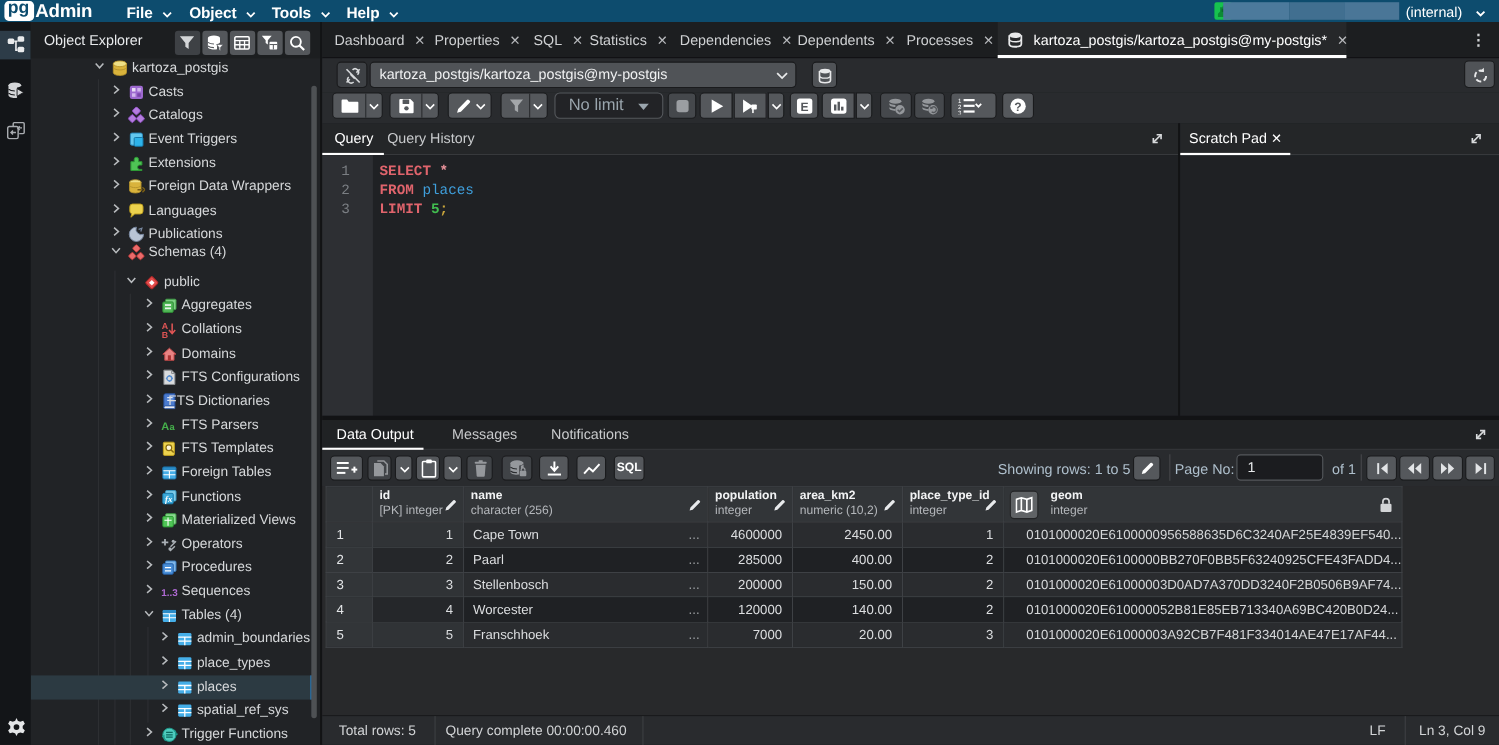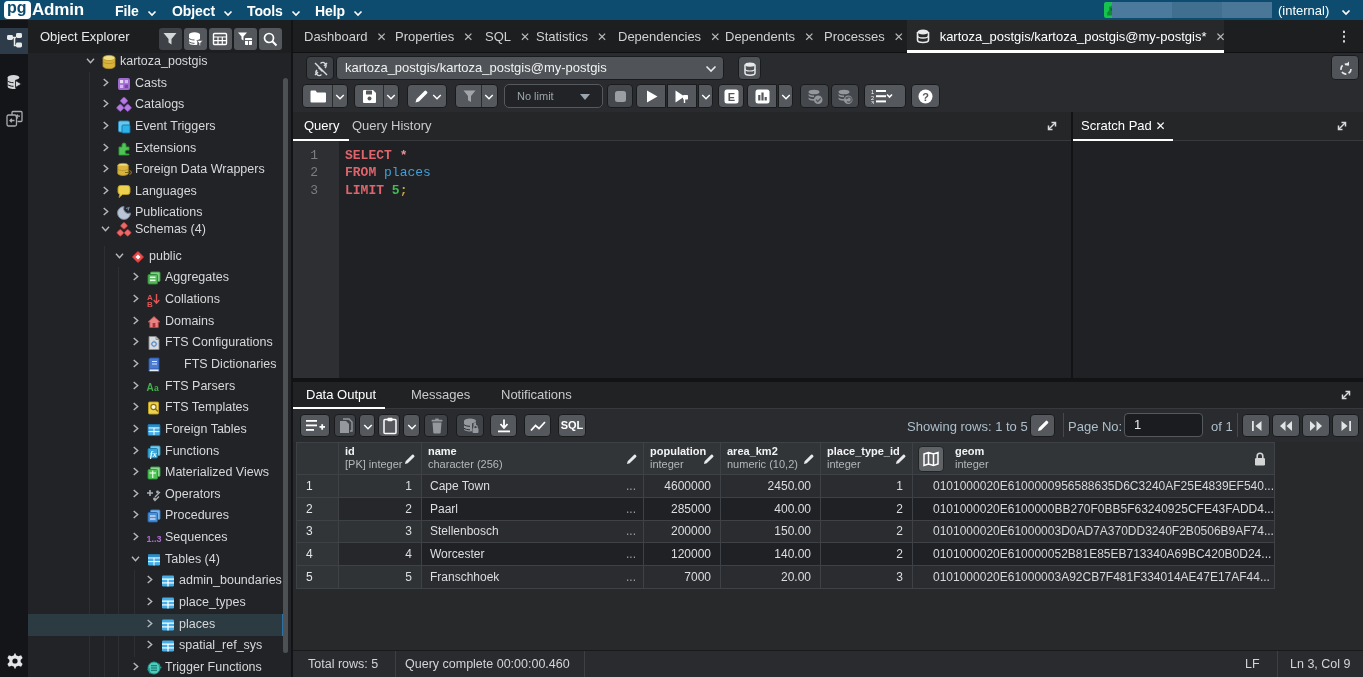--- a/index.html
+++ b/index.html
@@ -372,21 +372,21 @@
       </div>
 <div class="trow" style="top:302.96px;">
         <span class="chev" style="left:103px;"><svg width="9" height="9" viewBox="0 0 9 9">
             <path d="M2.7 1 L6.7 4.5 L2.7 8" stroke="#b7babd" stroke-width="1.4" fill="none"></path>
           </svg></span>
         <svg class="ticon" style="left:118px;" width="16" height="16" viewBox="0 0 16 16">
           <path d="M3 2.5 a1.5 1.5 0 0 1 1.5-1.5 h8.5 v11.5 h-8.5 a1.5 1.5 0 0 0 -1.5 1.5 Z" fill="#4a7bd0" stroke="#2a54a0" stroke-width="0.9"></path>
           <path d="M3 13.5 a1.5 1.5 0 0 1 1.5-1.5 h8.5 v2.5 h-8.5 a1.5 1.5 0 0 1 -1.5-1 Z" fill="#e8ecf4" stroke="#2a54a0" stroke-width="0.8"></path>
           <path d="M6 4.5 h5 M6 7 h5" stroke="#dce6f8" stroke-width="1.1"></path>
         </svg>
-        <span class="tlabel" style="left:125px;margin-left:31px;">FTS Dictionaries</span>
+        <span class="tlabel" style="left:125px;">FTS Dictionaries</span>
       </div>
 <div class="trow" style="top:324.6px;">
         <span class="chev" style="left:103px;"><svg width="9" height="9" viewBox="0 0 9 9">
             <path d="M2.7 1 L6.7 4.5 L2.7 8" stroke="#b7babd" stroke-width="1.4" fill="none"></path>
           </svg></span>
         <svg class="ticon" style="left:118px;" width="16" height="16" viewBox="0 0 16 16">
           <text x="0.5" y="12" font-size="10" font-weight="bold" fill="#45b04b" font-family="Liberation Sans">A</text>
           <text x="8" y="12" font-size="8.5" font-weight="bold" fill="#45b04b" font-family="Liberation Sans">a</text>
         </svg>
         <span class="tlabel" style="left:137px;">FTS Parsers</span>
@@ -622,21 +622,21 @@
     </div>
     <div class="tbtn" style="left:162px; width:43px;">
       <svg style="left:7px;top:5px;" width="13" height="13" viewBox="0 0 13 13">
           <path d="M0.5 0.5 h12 l-4.5 5.5 v6 l-3 -1.8 v-4.2 Z" fill="#a3a6a9"></path>
         </svg>
       <svg style="left:28px;top:8px;" width="10" height="8" viewBox="0 0 12 8">
           <path d="M1.5 1.5 L6 6 L10.5 1.5" stroke="#fff" stroke-width="1.7" fill="none"></path>
         </svg>
       <div style="position:absolute;left:25px;top:0;width:1px;height:22px;background:#2a2c2e;"></div>
     </div>
-    <div style="position:absolute; left:211px; top:0; width:99px; height:24px; background:#222326; border:1px solid #55585c; border-radius:5px; color:#9aa5ad; font-size:11px; line-height:22px; padding-left:12px;">No limit
+    <div style="position:absolute; left:211px; top:0; width:99px; height:24px; background:#222326; border:1px solid #55585c; border-radius:5px; color:#9aa5ad; font-size:15px; line-height:22px; padding-left:12px;">No limit
       <svg style="position:absolute; right:12px; top:9px;" width="10" height="6" viewBox="0 0 10 6">
           <path d="M0 0 L10 0 L5 6 Z" fill="#9aa5ad"></path>
         </svg>
     </div>
     <div class="tbtn dis" style="left:314px; width:26px;">
         <svg style="left:6px;top:5px;" width="13" height="13" viewBox="0 0 13 13">
           <rect x="1" y="1" width="11" height="11" rx="2.5" fill="#9b9ea2"></rect>
         </svg>
       </div>
     <div class="tbtn" style="left:343px; width:30px; border-radius:4px 0 0 4px;">

